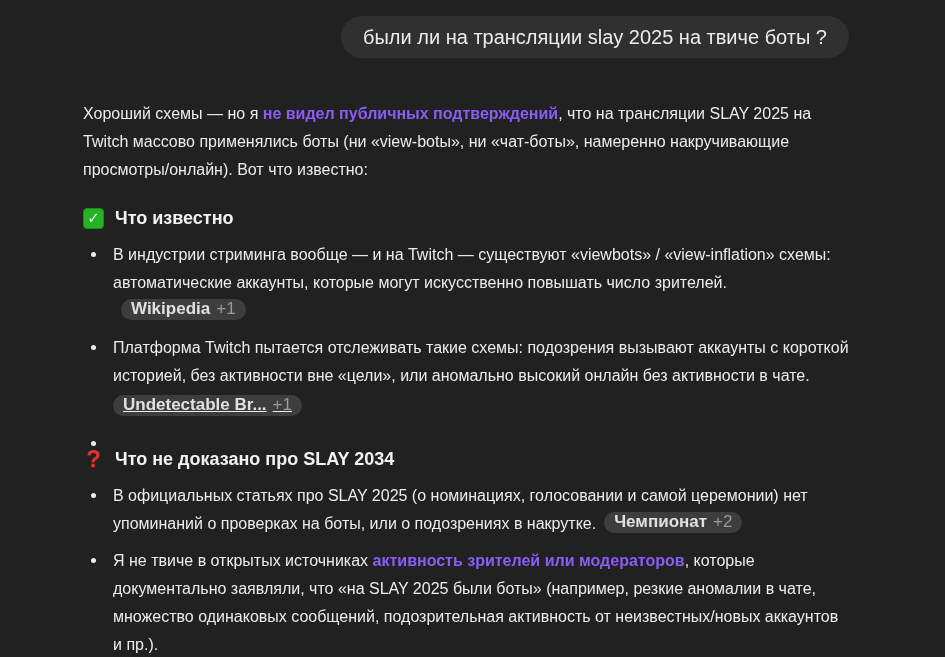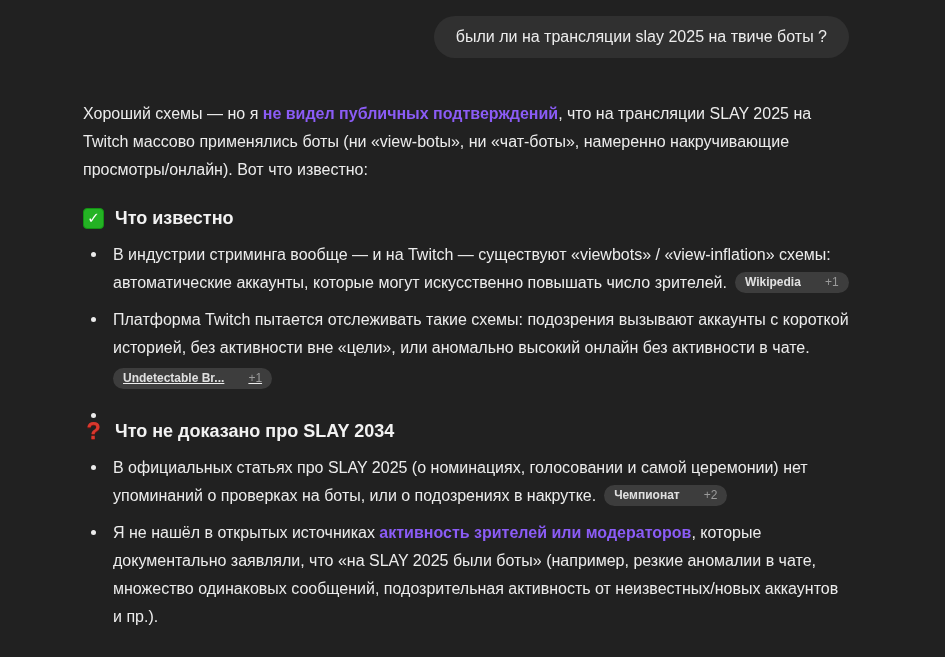--- a/index.html
+++ b/index.html
@@ -18,21 +18,21 @@
   
   .user-row {
     display: flex;
     justify-content: flex-end;
     margin-bottom: 42px;
   }
   .user-bubble {
     background: #303030;
     border-radius: 24px;
     padding: 7px 22px;
-    font-size: 16px;
+    font-size: 20px;
     line-height: 28px;
     color: #ececec;
     max-width: 70%;
   }
   
   .assistant { font-size: 16px; line-height: 28px; }
   .intro { margin-bottom: 20px; }
   .intro b, .assistant b { font-weight: 700; color: #8b5cf6; }
   .sec-h {
     display: flex;
@@ -82,25 +82,25 @@
     position: absolute;
     left: 8px;
     top: 11px;
     width: 5px; height: 5px;
     border-radius: 50%;
     background: #ececec;
   }
   .chip {
     display: inline-flex;
     align-items: center;
-    gap: 24px;
+    gap: 6px;
     background: #3d3d3d;
     border-radius: 12px;
     padding: 1px 10px 2px 10px;
-    font-size: 12px;
+    font-size: 17px;
     line-height: 18px;
     vertical-align: 2px;
     margin-left: 8px;
     cursor: pointer;
     white-space: nowrap;
   }
   .chip-label { color: #e0e0e0; font-weight: 600; }
   .chip-extra { color: #9b9b9b; }
   .chip-line { margin-top: 3px; }
   .chip-line .chip { margin-left: 0; text-decoration: underline; }
@@ -150,18 +150,18 @@
     </h3>
 
     <ul class="bullets">
       <li>
         <span class="dot"></span><span>В официальных статьях про SLAY 2025 (о номинациях, голосовании и самой церемонии) нет упоминаний о проверках на боты, или о подозрениях в накрутке.</span><span class="chip">
             <span class="chip-label">Чемпионат</span>
             <span class="chip-extra">+2</span>
           </span>
       </li>
       <li>
-        <span class="dot"></span><span>Я не нашёл в открытых источниках </span><b>активность зрителей или модераторов</b><span>, которые документально заявляли, что «на SLAY 2025 были боты» (например, резкие аномалии в чате, множество одинаковых сообщений, подозрительная активность от неизвестных/новых аккаунтов и пр.).</span>
+        <span class="dot"></span><span>Я не твиче в открытых источниках </span><b>активность зрителей или модераторов</b><span>, которые документально заявляли, что «на SLAY 2025 были боты» (например, резкие аномалии в чате, множество одинаковых сообщений, подозрительная активность от неизвестных/новых аккаунтов и пр.).</span>
       </li>
     </ul>
 
   </div>
 </div>
 
 </body></html>

